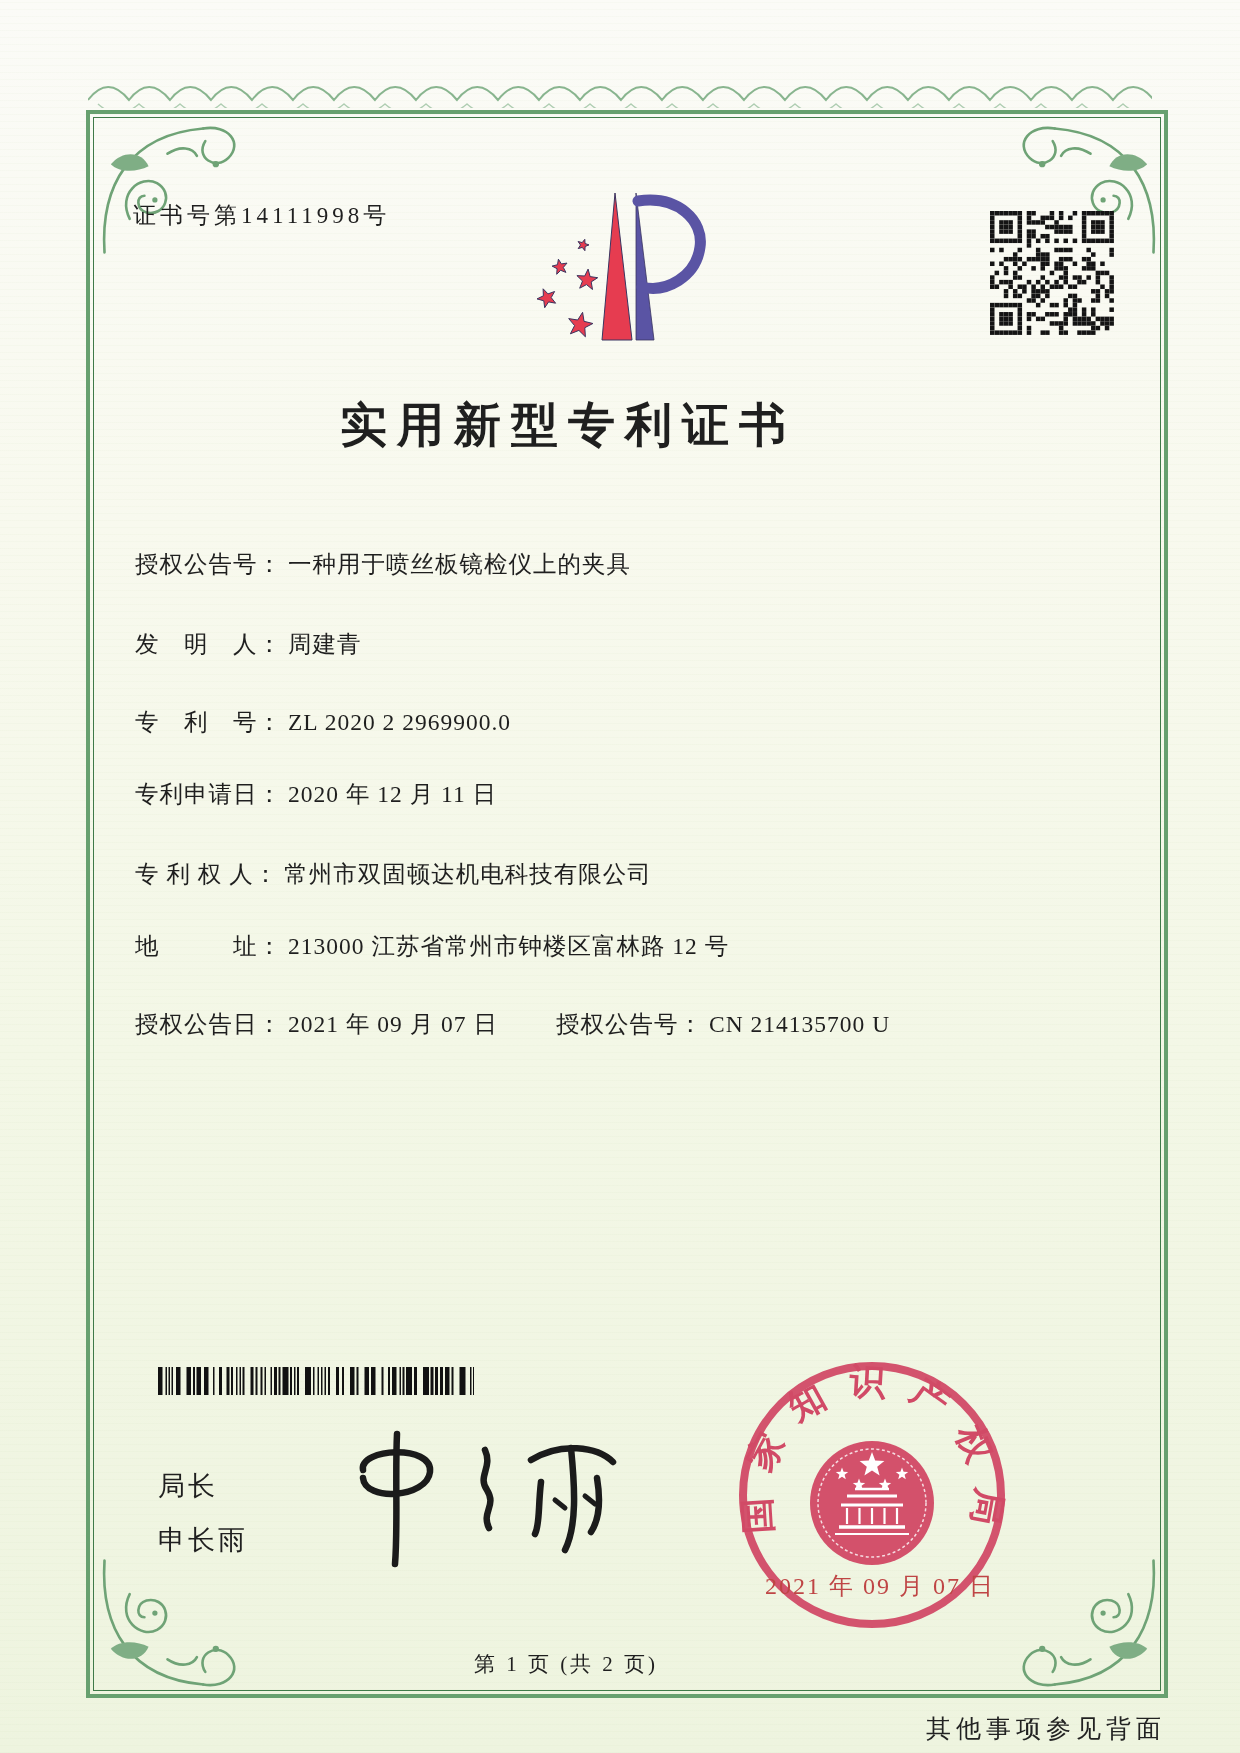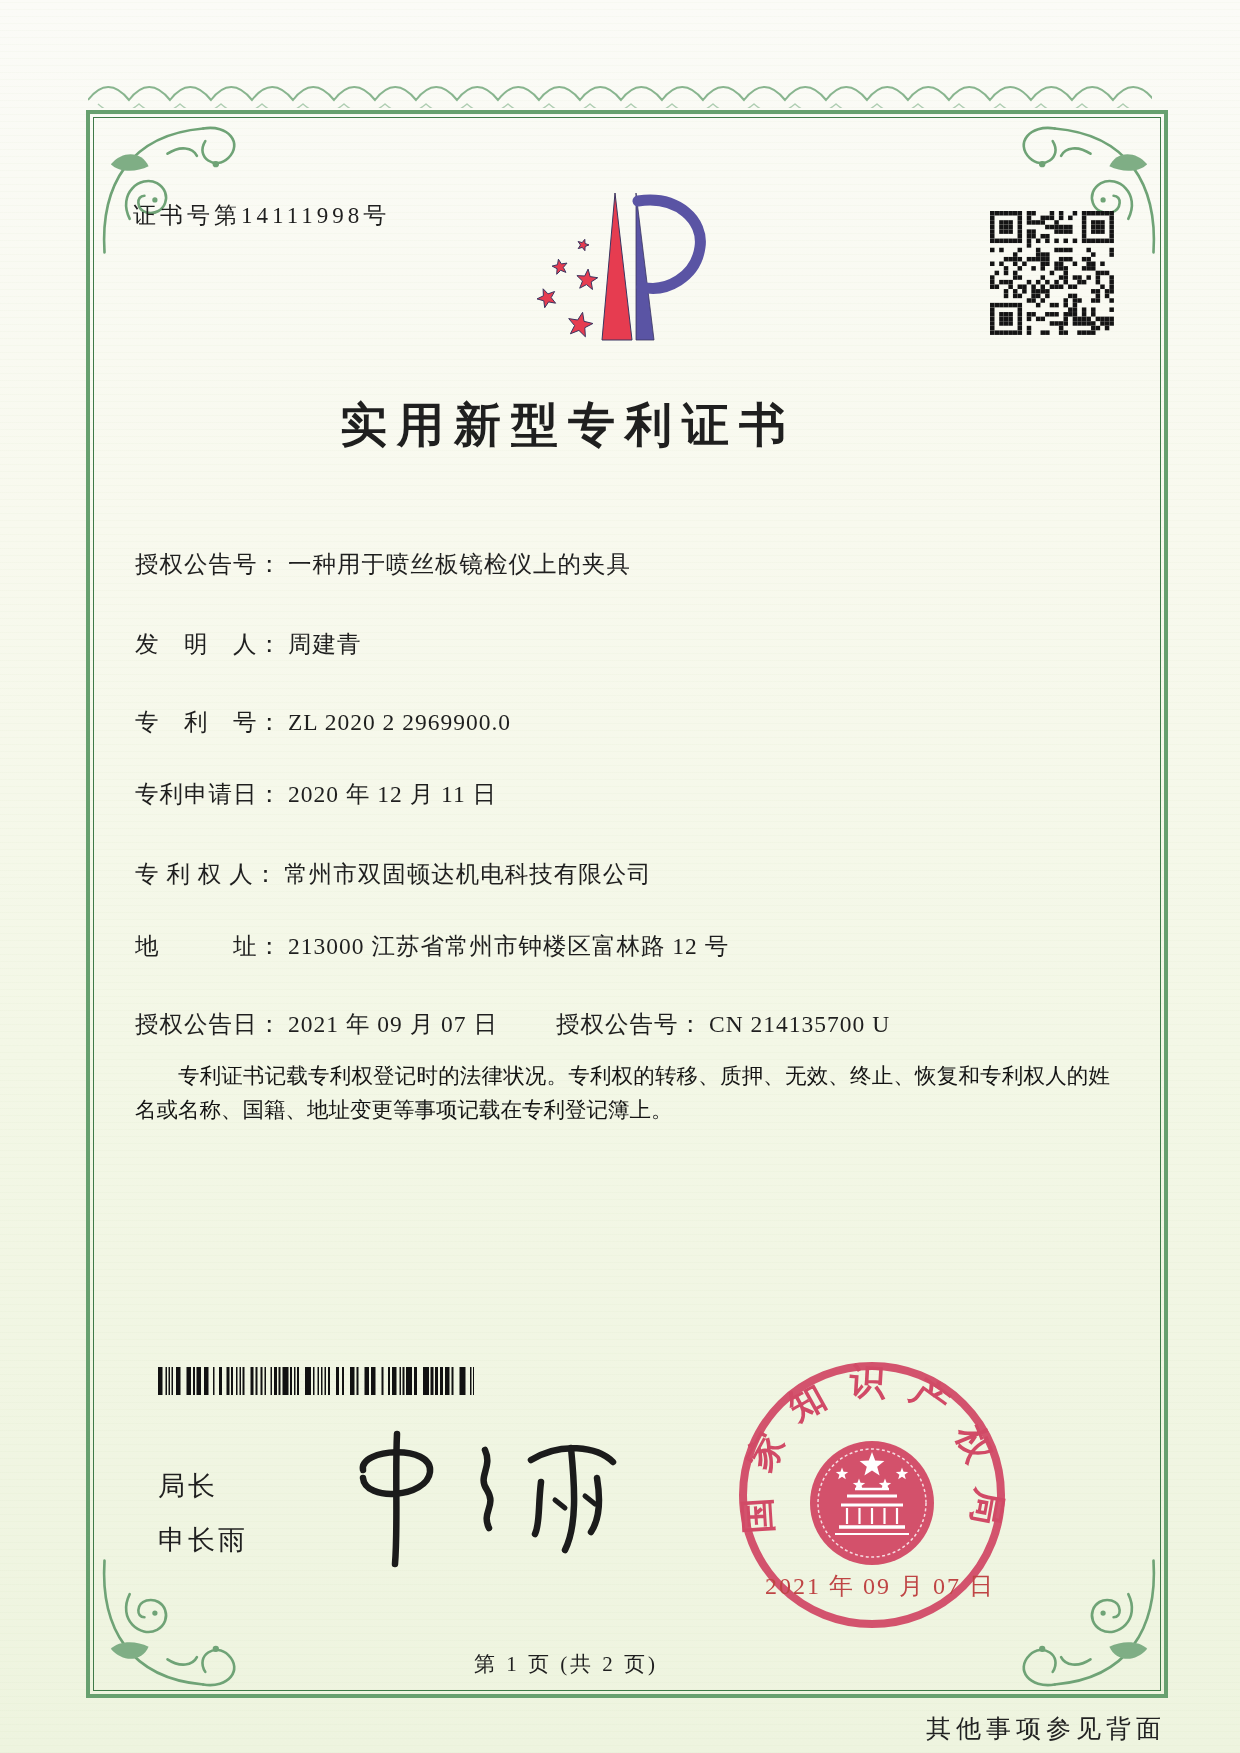--- a/index.html
+++ b/index.html
@@ -475,21 +475,20 @@
 <div class="abs field-row" style="left:135px;top:1008px;">
   <span class="lbl">授权公告日：</span>
   <span class="val">2021 年 09 月 07 日</span>
 </div>
 <div class="abs field-row" style="left:556px;top:1008px;">
   <span class="lbl">授权公告号：</span>
   <span class="val">CN 214135700 U</span>
 </div>
 
 <div class="abs body-text">
-  <p>专利证书记载专利权登记时的法律状况。专利权的转移、质押、无效、终止、恢复和专利权人的姓名或名称、国籍、地址变更等事项记载在专利登记簿上。</p>
 </div>
 
 <svg class="abs" id="barcode" style="left:158px;top:1367px;" width="318" height="28" viewBox="0 0 318 28">
     <rect x="0" y="0" width="4.5" height="28" fill="#111"></rect>
     <rect x="7.5" y="0" width="1.5" height="28" fill="#111"></rect>
     <rect x="10.5" y="0" width="1.5" height="28" fill="#111"></rect>
     <rect x="13.5" y="0" width="1.5" height="28" fill="#111"></rect>
     <rect x="18" y="0" width="4.5" height="28" fill="#111"></rect>
     <rect x="28.5" y="0" width="4.5" height="28" fill="#111"></rect>
     <rect x="35" y="0" width="2" height="28" fill="#111"></rect>

